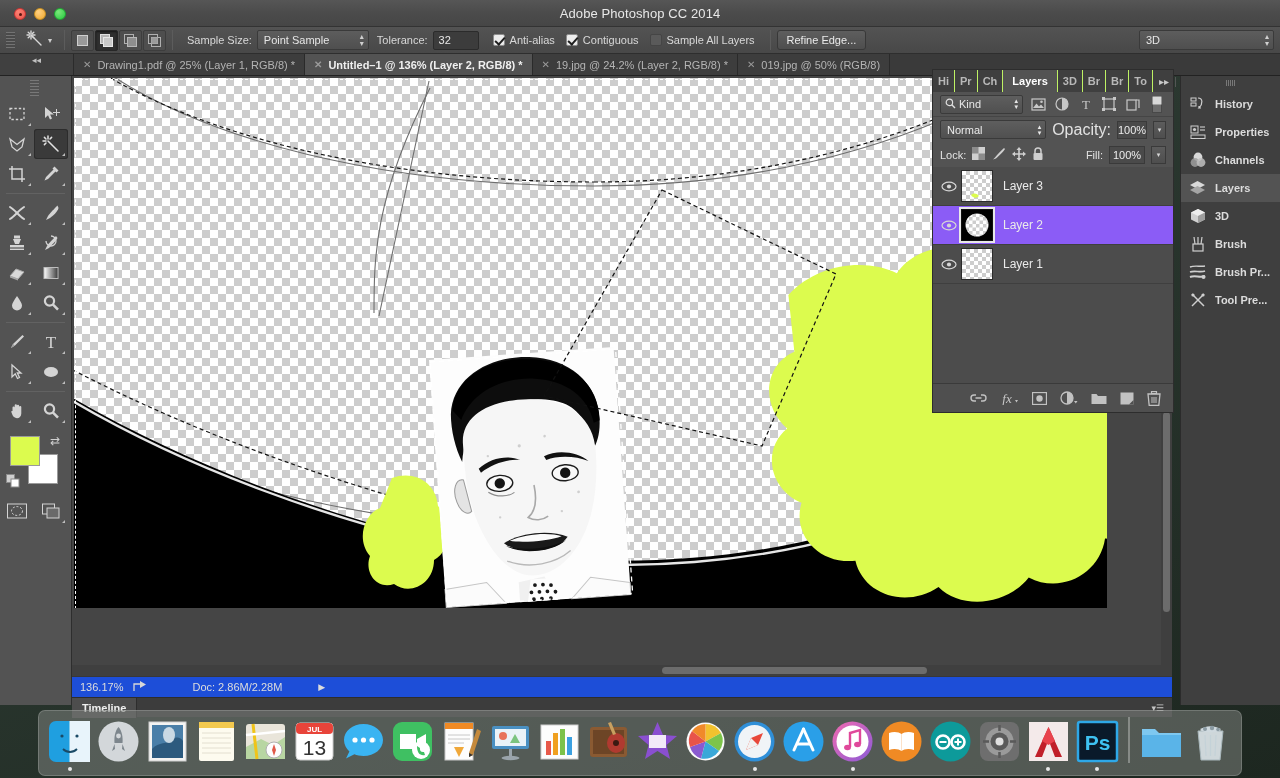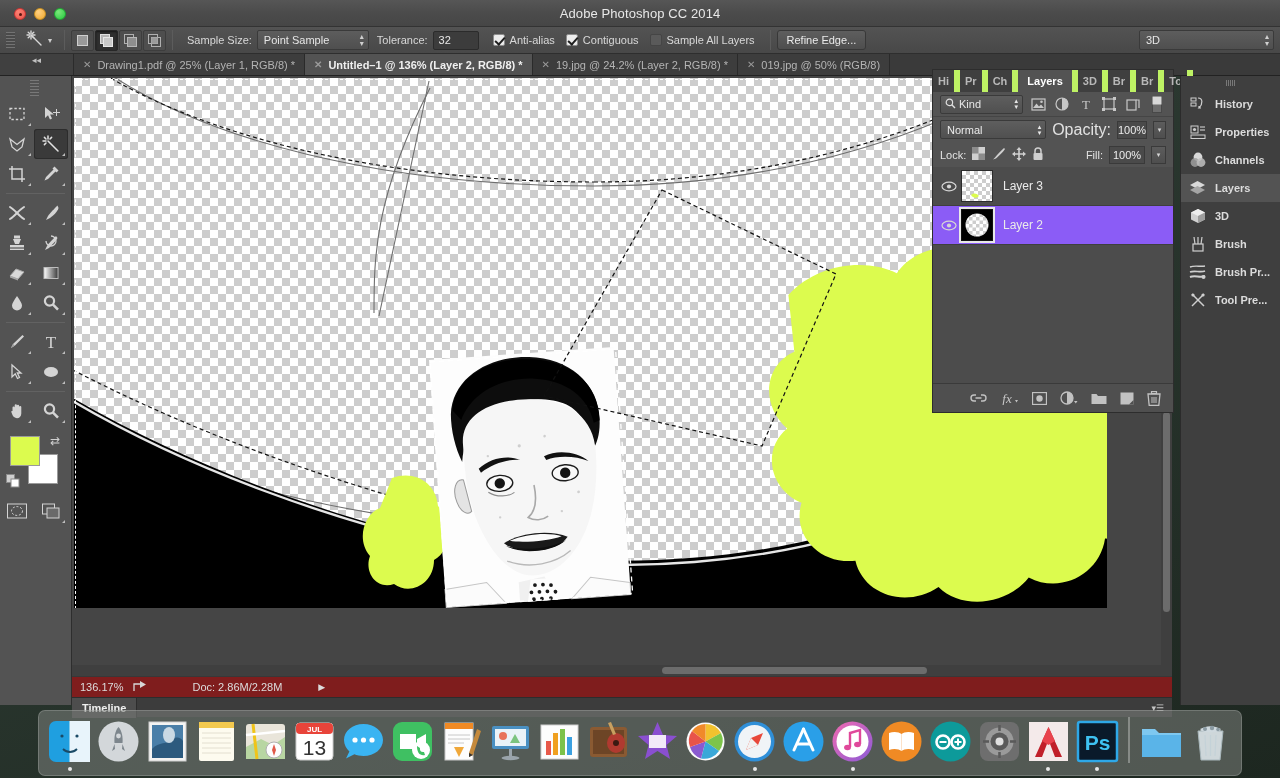--- a/index.html
+++ b/index.html
@@ -143,40 +143,40 @@
                 background:#6c6c6c; border-radius:4px; display:block; }
   .scroll-h {
     position:absolute; left:0; bottom:0; width:1100px; height:11px; background:#3f3f3f;
   }
   .scroll-h i { position:absolute; top:2px; left:590px; width:265px; height:7px;
                 background:#6c6c6c; border-radius:4px; display:block; }
 
   
   .statusbar {
     position:absolute; left:72px; top:676px; width:1100px; height:21px;
-    background:#7f1d1d; border-top:1px solid #383838;
+    background:#1d4ed8; border-top:1px solid #383838;
     display:flex; align-items:center; gap:10px; padding-left:8px; font-size:11px; color:#dcdcdc;
   }
   .timelinebar {
     position:absolute; left:72px; top:697px; width:1100px; height:20px;
     background:#3c3c3c; border-top:1px solid #2d2d2d; display:flex; align-items:center;
   }
   .tl-tab { padding:0 10px; height:20px; display:flex; align-items:center;
             background:#4d4d4d; color:#efefef; font-size:11px; font-weight:bold;
             border-right:1px solid #2d2d2d; }
   .tl-menu { margin-left:auto; padding-right:8px; color:#c5c5c5; font-size:9px; }
 
   
   .layerspanel {
     position:absolute; left:932px; top:69px; width:242px; height:344px;
     background:#535353; border:1px solid #2d2d2d;
   }
   .lp-tabs { display:flex; align-items:stretch; height:22px; background:#3f3f3f; }
   .lp-tab { padding:0 5px; display:flex; align-items:center; justify-content:center;
-            font-size:11px; color:#b8b8b8; font-weight:bold; border-right:6px solid #bef264; }
+            font-size:11px; color:#b8b8b8; font-weight:bold; border-right:1px solid #bef264; }
   .lp-tab.active { background:#535353; color:#fff; padding:0 9px; }
   .lp-tabs-right { margin-left:auto; display:flex; align-items:center; gap:5px; padding:0 6px; color:#c9c9c9; }
   .lp-row { display:flex; align-items:center; height:25px; padding:0 7px; gap:6px; }
   .lp-filter { background:#535353; border-bottom:1px solid #454545; }
   .filter-kind {
     height:19px; width:88px; background:linear-gradient(to bottom,#5e5e5e,#505050);
     border:1px solid #3a3a3a; border-radius:2px; display:flex; align-items:center;
     gap:3px; padding:0 4px; font-size:11px; color:#e7e7e7;
   }
   .fico { width:19px; height:19px; display:flex; align-items:center; justify-content:center; }
@@ -864,20 +864,30 @@
                 <rect width="3.5" height="3.5" fill="#cdcdcd"></rect>
                 <rect x="3.5" y="3.5" width="3.5" height="3.5" fill="#cdcdcd"></rect>
               </pattern>
             </defs>
             <rect width="30" height="30" fill="#000"></rect>
             <circle cx="15" cy="15" r="11.5" fill="url(#ckr)"></circle>
           </svg>
         </span>
         <span class="layer-name">Layer 2</span>
       </div>
+      <div class="layer-item">
+        <span class="eye">
+          <svg width="16" height="11" viewBox="0 0 16 11">
+              <ellipse cx="8" cy="5.5" rx="7" ry="4.3" fill="none" stroke="#d6d6d6" stroke-width="1.2"></ellipse>
+              <circle cx="8" cy="5.5" r="2.1" fill="#d6d6d6"></circle>
+            </svg>
+        </span>
+        <span class="thumb"></span>
+        <span class="layer-name">Layer 1</span>
+      </div>
     </div>
 
     <div class="lp-footer">
       <span class="fi">
         <svg width="17" height="12" viewBox="0 0 17 12">
             <path d="M6 3 L4 3 A3 3 0 0 0 4 9 L6 9 M11 3 L13 3 A3 3 0 0 1 13 9 L11 9 M5.5 6 L11.5 6" fill="none" stroke="#c2c2c2" stroke-width="1.4"></path>
           </svg>
       </span>
       <span class="fi">
         <svg width="19" height="14" viewBox="0 0 19 14">

